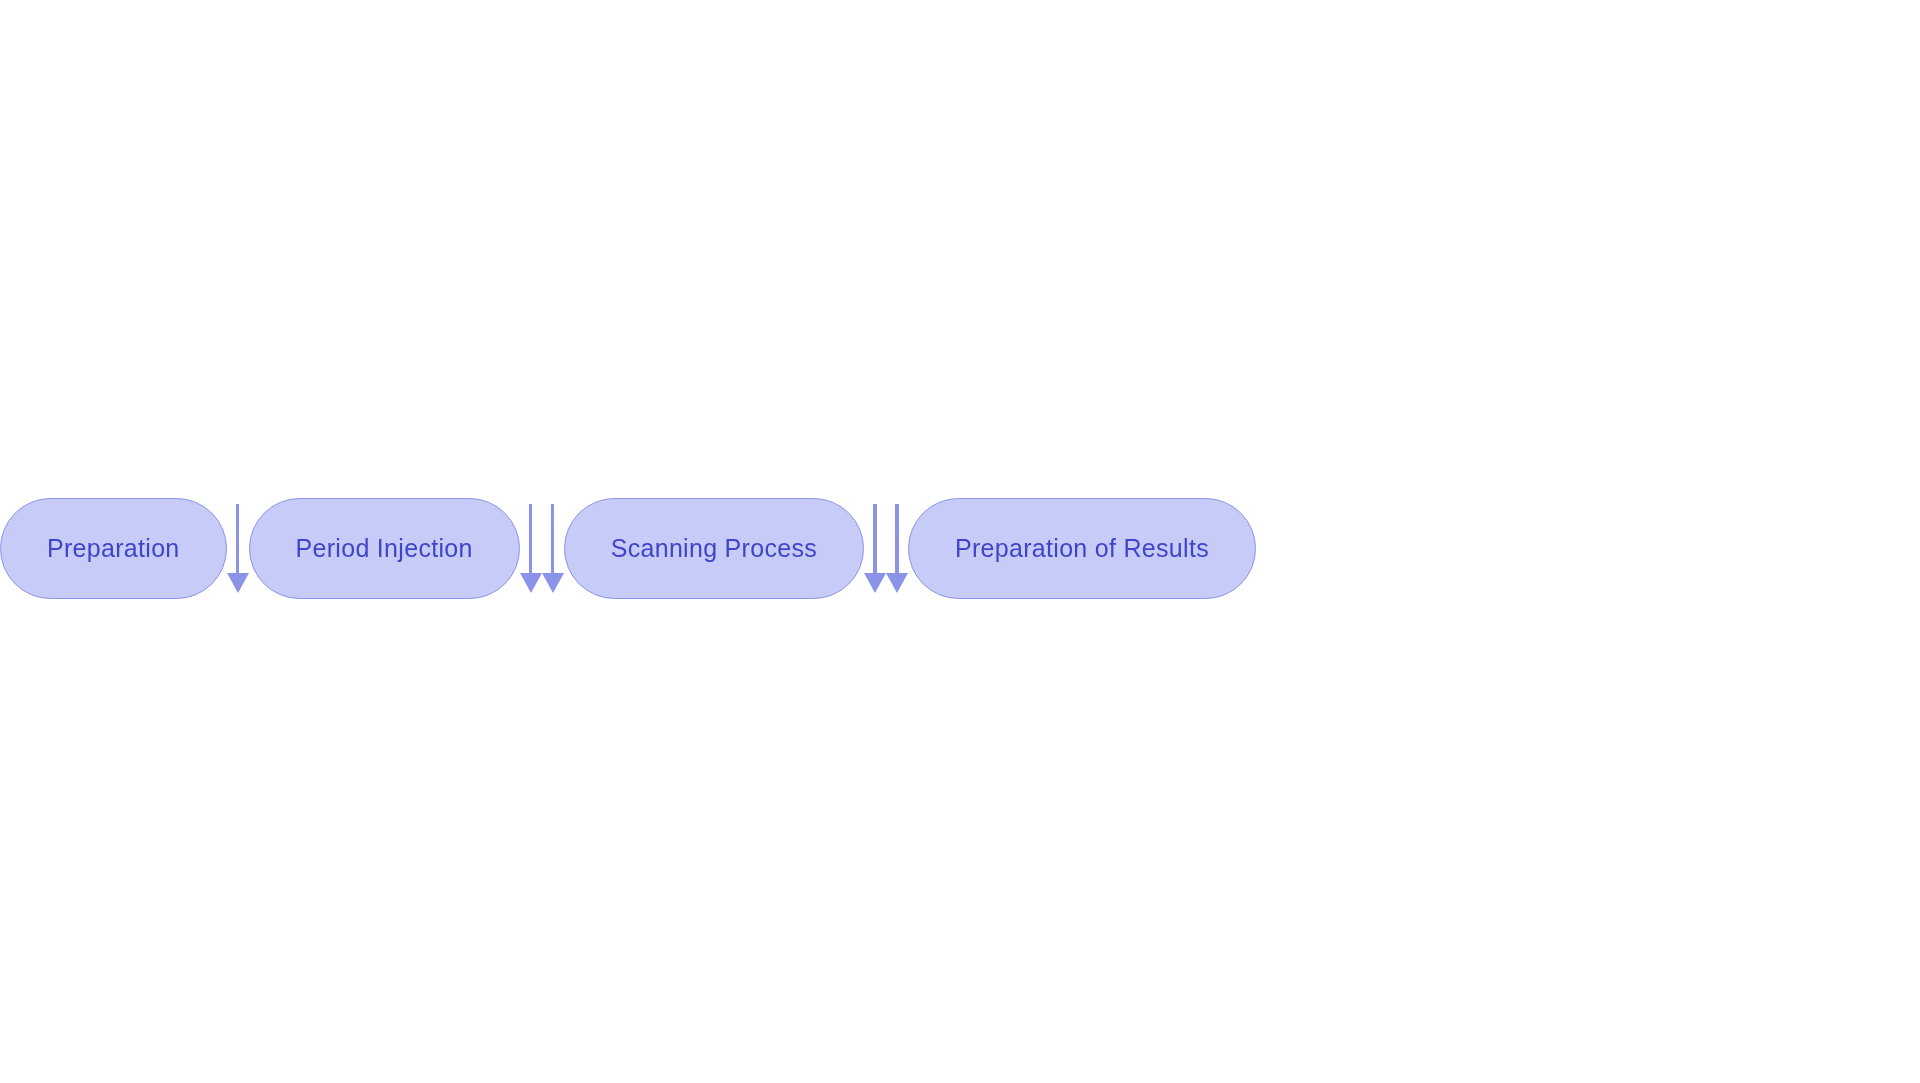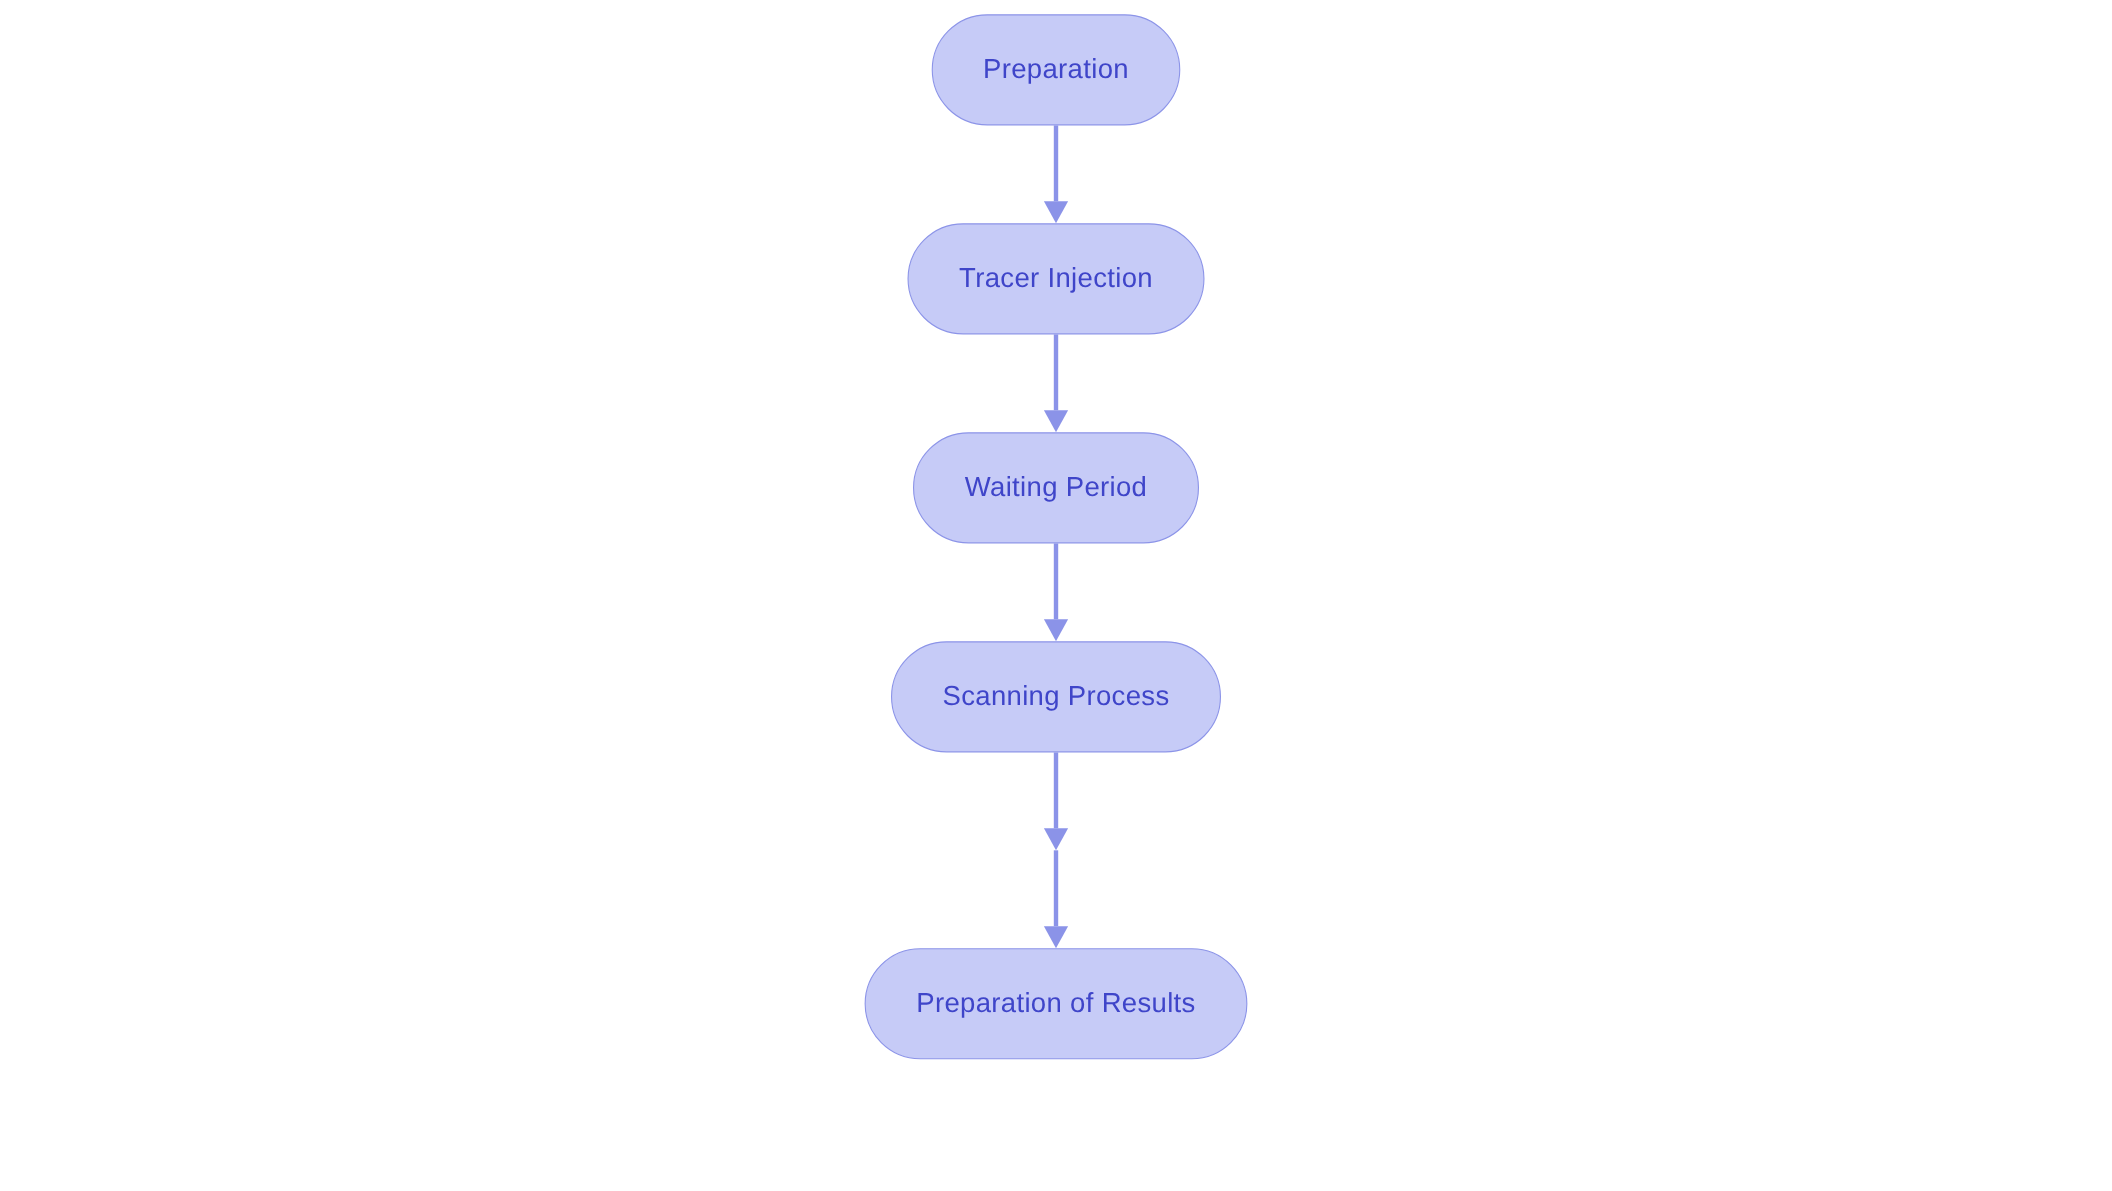--- a/index.html
+++ b/index.html
@@ -8,21 +8,20 @@
     background: #ffffff;
     width: 1920px;
     height: 1083px;
     overflow: hidden;
     font-family: "Liberation Sans", "DejaVu Sans", sans-serif;
   }
   .flowchart {
     width: 1920px;
     height: 1083px;
     display: flex;
-    flex-direction: column;
     align-items: center;
     box-sizing: border-box;
     padding-top: 13px;
   }
   .flow-node {
     height: 101px;
     box-sizing: border-box;
     border-radius: 51px;
     background: #c6cbf7;
     border: 1.8px solid #8c94e8;
@@ -65,31 +64,28 @@
   <div class="flow-node">
     <span>Preparation</span>
   </div>
 
   <div class="connector">
     <div class="line"></div>
     <div class="arrowhead"></div>
   </div>
 
   <div class="flow-node">
-    <span>Tracer Injection</span>
+    <span>Period Injection</span>
   </div>
 
   <div class="connector">
     <div class="line"></div>
     <div class="arrowhead"></div>
   </div>
 
-  <div class="flow-node">
-    <span>Waiting Period</span>
-  </div>
 
   <div class="connector">
     <div class="line"></div>
     <div class="arrowhead"></div>
   </div>
 
   <div class="flow-node">
     <span>Scanning Process</span>
   </div>
 

